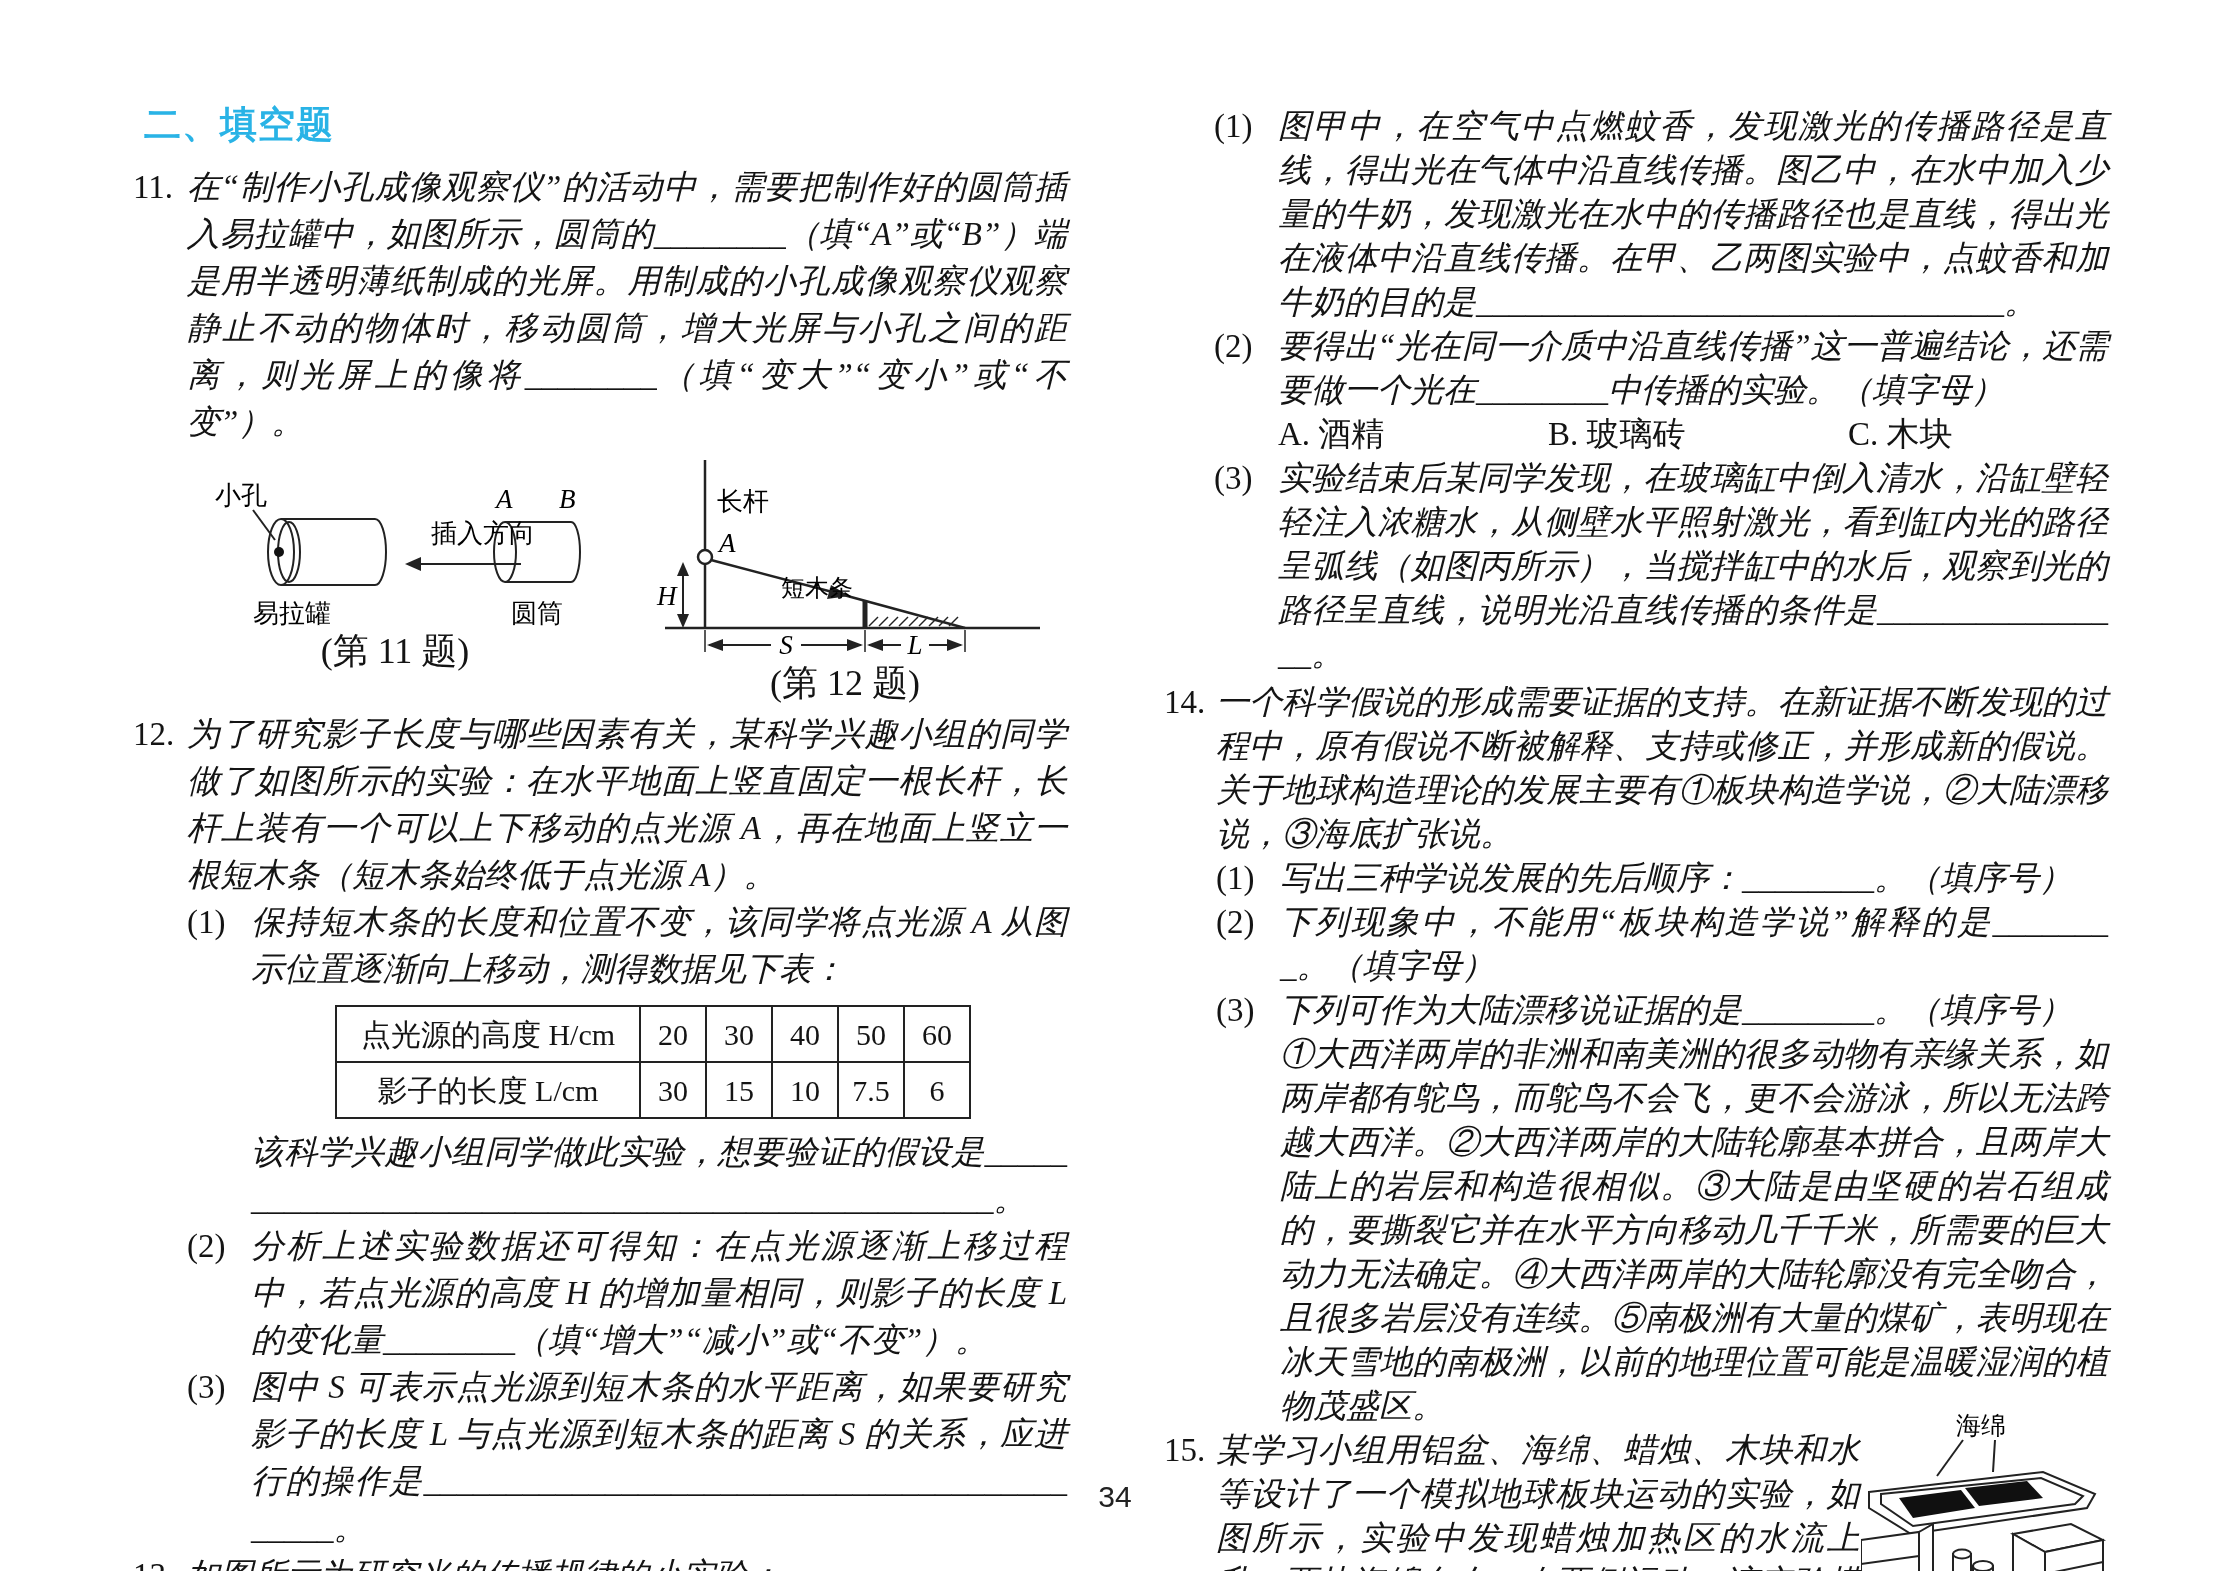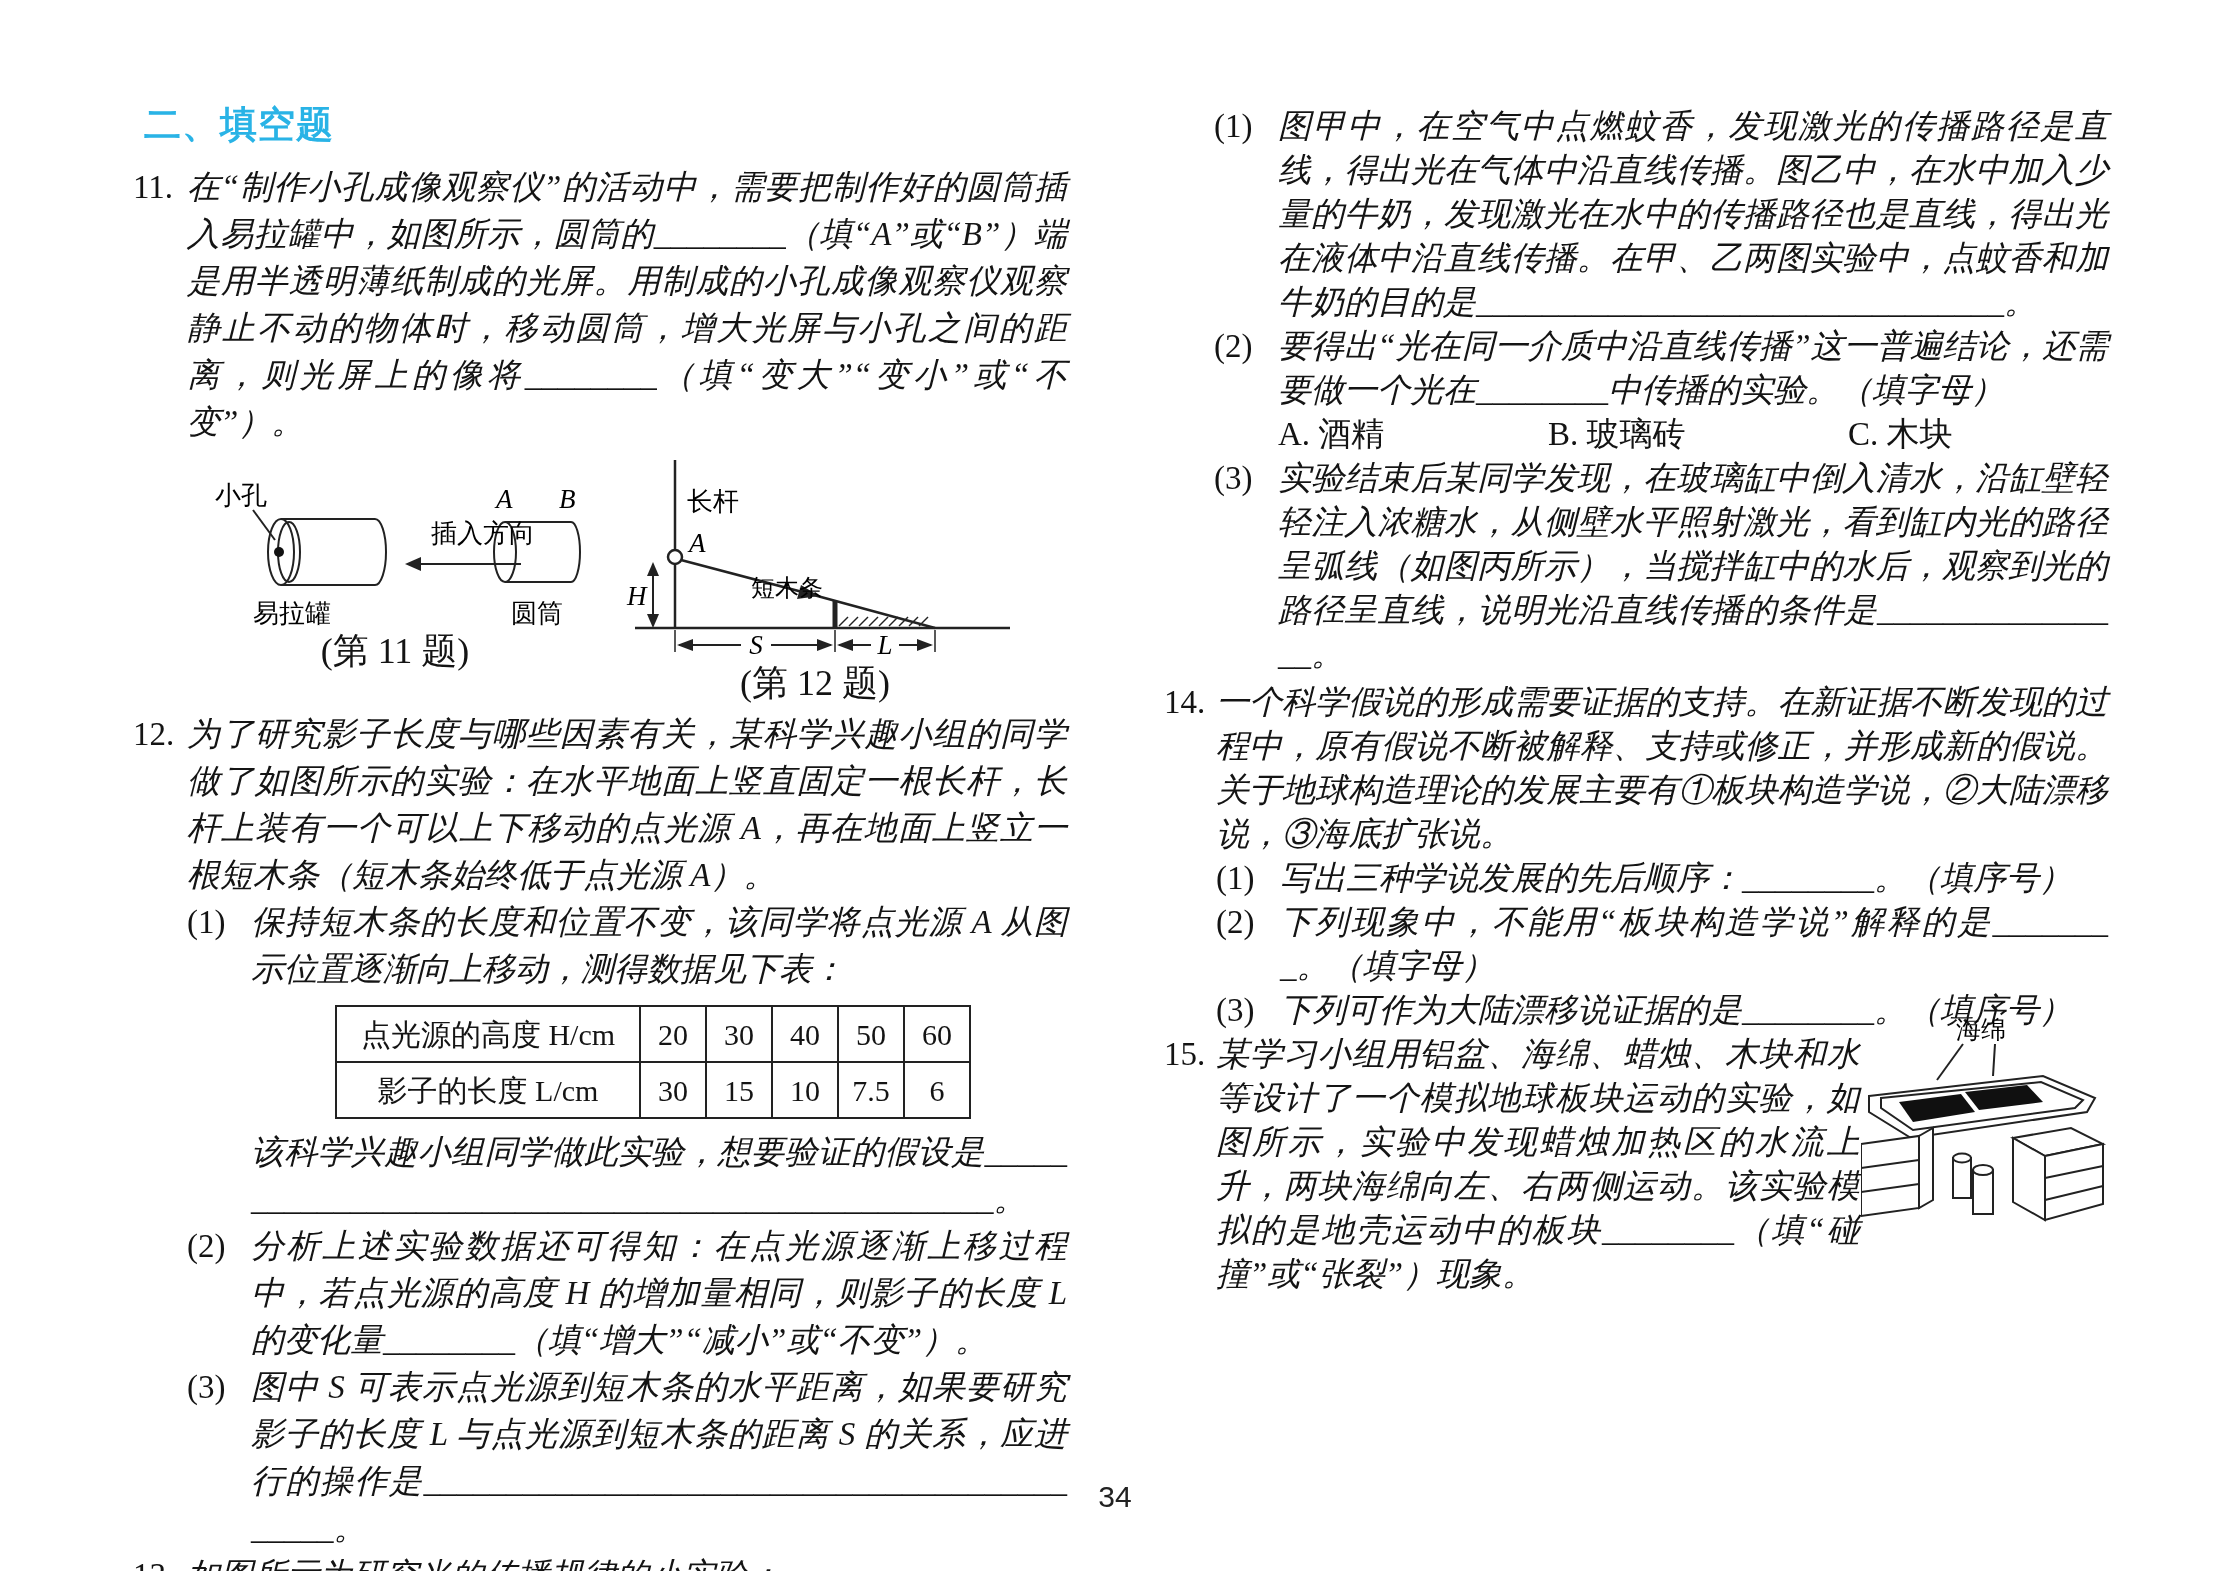--- a/index.html
+++ b/index.html
@@ -11,21 +11,21 @@
   .sec-title{font-family:"Liberation Sans","DejaVu Sans",sans-serif;font-weight:bold;
              font-size:37px;margin:100px 0 14px 11px;letter-spacing:1px;}
   .q{position:relative;padding-left:54px;font-size:33px;line-height:47px;text-align:justify;word-break:break-all;}
   .col-right .q{line-height:44px;padding-left:52px;}
   .qnum{position:absolute;left:0;top:0;}
   .sub{position:relative;padding-left:64px;}
   .sublabel{position:absolute;left:0;top:0;}
   .rsub{position:relative;padding-left:64px;margin-left:50px;font-size:33px;line-height:44px;text-align:justify;word-break:break-all;}
   p{margin:0;font-style:italic;}
   
-  .figrow{display:flex;gap:14px;margin:14px 0 11px 66px;}
+  .figrow{display:flex;gap:44px;margin:14px 0 11px 66px;}
   .figbox{text-align:center;}
   .figcap{font-size:36px;margin-top:0;line-height:34px;}
   svg text{font-family:"Liberation Serif","DejaVu Serif",serif;}
   
   table.data{border-collapse:collapse;margin:12px 0 10px 84px;}
   table.data td{border:2.5px solid #222;text-align:center;font-size:30px;height:52px;}
   td.tlabel{width:300px;}
   td.tval{width:62px;}
   
   .photos{display:flex;gap:14px;margin:10px 0 0 146px;}
@@ -279,20 +279,21 @@
       </div>
 
       <div class="sub">
         <span class="sublabel">(2)</span>
         <p>下列现象中，不能用“板块构造学说”解释的是________。（填字母）</p>
       </div>
 
       <div class="sub">
         <span class="sublabel">(3)</span>
         <p>下列可作为大陆漂移说证据的是________。（填序号）</p>
+        <p>①大西洋两岸的非洲和南美洲的很多动物有亲缘关系，如两岸都有鸵鸟，而鸵鸟不会飞，更不会游泳，所以无法跨越大西洋。②大西洋两岸的大陆轮廓基本拼合，且两岸大陆上的岩层和构造很相似。③大陆是由坚硬的岩石组成的，要撕裂它并在水平方向移动几千千米，所需要的巨大动力无法确定。④大西洋两岸的大陆轮廓没有完全吻合，且很多岩层没有连续。⑤南极洲有大量的煤矿，表明现在冰天雪地的南极洲，以前的地理位置可能是温暖湿润的植物茂盛区。</p>
       </div>
     </div>
 
     <div class="q">
       <span class="qnum">15.</span>
       <div class="q15wrap">
         <p class="q15text">某学习小组用铝盆、海绵、蜡烛、木块和水等设计了一个模拟地球板块运动的实验，如图所示，实验中发现蜡烛加热区的水流上升，两块海绵向左、右两侧运动。该实验模拟的是地壳运动中的板块________（填“碰撞”或“张裂”）现象。</p>
         <div class="q15fig">
           <svg width="246" height="206" viewBox="0 0 246 206">
             <text x="120" y="22" font-size="25" text-anchor="middle">海绵</text>

